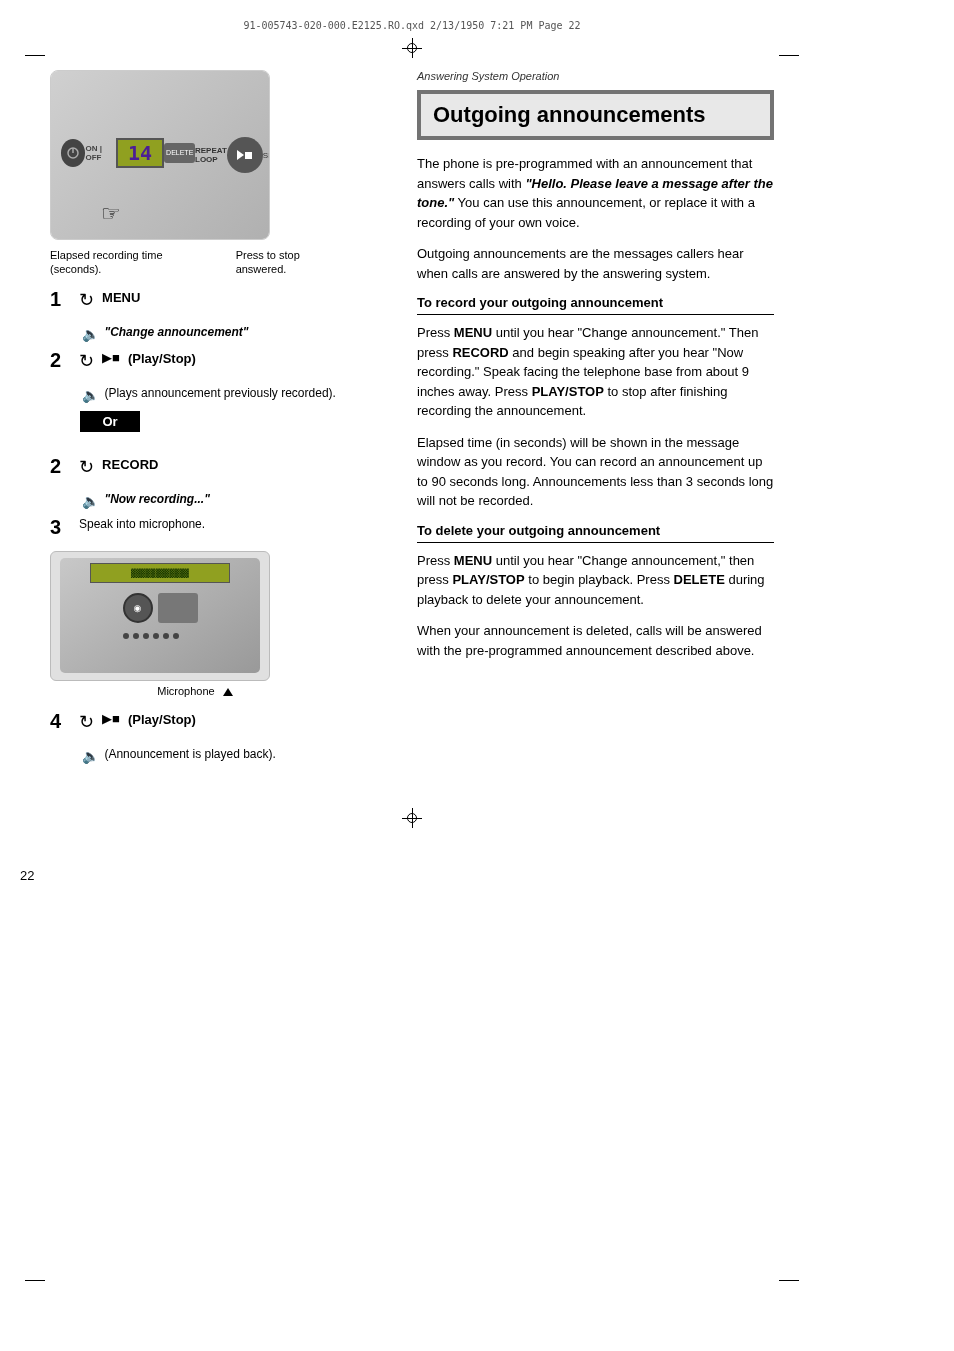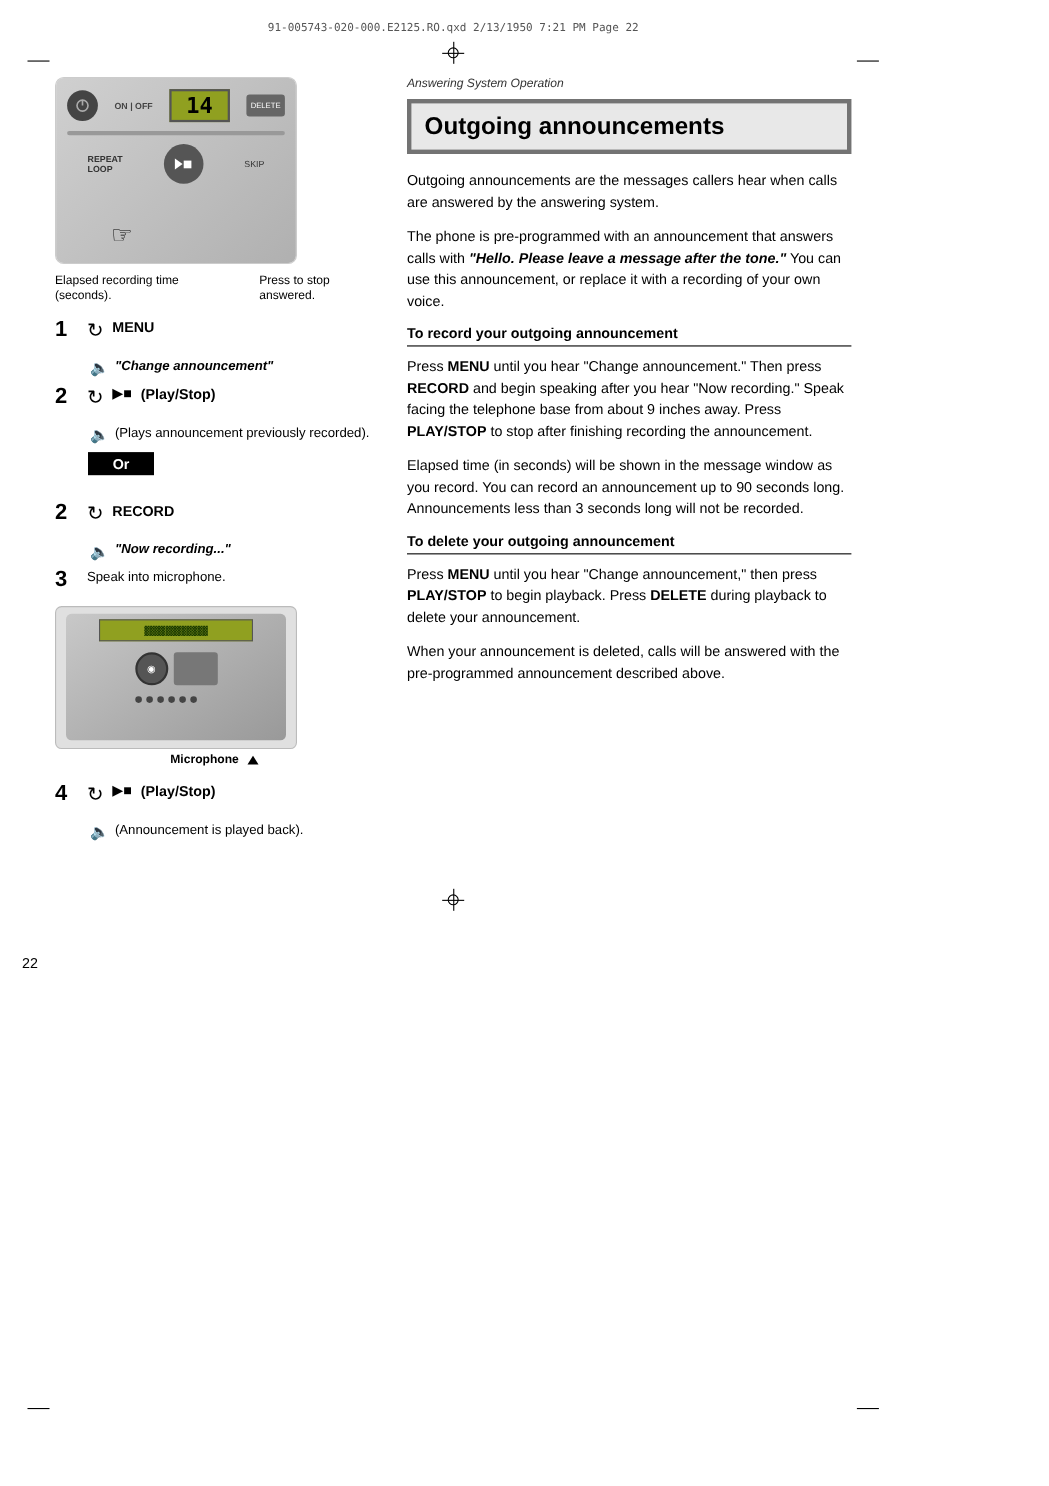--- a/index.html
+++ b/index.html
@@ -85,20 +85,21 @@
 
     
     .left-col {
       width: 290px;
       flex-shrink: 0;
     }
 
     
     .right-col {
       flex: 1;
+      margin-left: 47px;
     }
 
     
     .device-image-area {
       width: 220px;
       height: 170px;
       background: #e8e8e8;
       border: 1px solid #ccc;
       border-radius: 8px;
       margin-bottom: 8px;
@@ -107,21 +108,21 @@
     }
 
     
     .device-face {
       width: 100%;
       height: 100%;
       background: linear-gradient(135deg, #d0d0d0, #b0b0b0);
       border-radius: 6px;
       position: relative;
       display: flex;
-      flex-direction: column;
+      flex-direction: row;
       align-items: center;
       padding: 10px;
     }
 
     .device-top-row {
       display: flex;
       width: 100%;
       justify-content: space-between;
       align-items: center;
       margin-bottom: 5px;
@@ -142,21 +143,21 @@
     .display-window {
       background: #90a020;
       width: 55px;
       height: 30px;
       border: 2px solid #555;
       display: flex;
       align-items: center;
       justify-content: center;
       font-size: 20px;
       font-weight: bold;
-      color: #000000;
+      color: #4c1d95;
       font-family: monospace;
     }
 
     .delete-btn {
       width: 35px;
       height: 20px;
       background: #666;
       border-radius: 3px;
       font-size: 7px;
       color: #fff;
@@ -331,21 +332,20 @@
       height: 6px;
       background: #444;
       border-radius: 50%;
     }
 
     .mic-label {
       font-size: 11px;
       color: #000;
       text-align: center;
       margin-bottom: 14px;
-      font-weight: bold;
     }
 
     .mic-arrow-up {
       display: inline-block;
       width: 0;
       height: 0;
       border-left: 5px solid transparent;
       border-right: 5px solid transparent;
       border-bottom: 8px solid #000;
       margin-left: 5px;
@@ -594,25 +594,25 @@
       </div>
 
     </div>
 
     <div class="right-col">
 
       <div class="section-tag">Answering System Operation</div>
 
       <div class="section-title">Outgoing announcements</div>
 
-      <p class="body-text">Outgoing announcements are the messages callers hear when calls are answered by the answering system.</p>
-
       <p class="body-text">
         <span>The phone is pre-programmed with an announcement that answers calls with </span><span class="bold-italic">"Hello. Please leave a message after the tone."</span><span> You can use this announcement, or replace it with a recording of your own voice.</span>
       </p>
+
+      <p class="body-text">Outgoing announcements are the messages callers hear when calls are answered by the answering system.</p>
 
       <div class="sub-section-title">To record your outgoing announcement</div>
 
       <p class="body-text">
         <span>Press </span><span class="bold">MENU</span><span> until you hear "Change announcement." Then press </span><span class="bold">RECORD</span><span> and begin speaking after you hear "Now recording." Speak facing the telephone base from about 9 inches away. Press </span><span class="bold">PLAY/STOP</span><span> to stop after finishing recording the announcement.</span>
       </p>
 
       <p class="body-text">Elapsed time (in seconds) will be shown in the message window as you record. You can record an announcement up to 90 seconds long. Announcements less than 3 seconds long will not be recorded.</p>
 
       <div class="sub-section-title">To delete your outgoing announcement</div>

